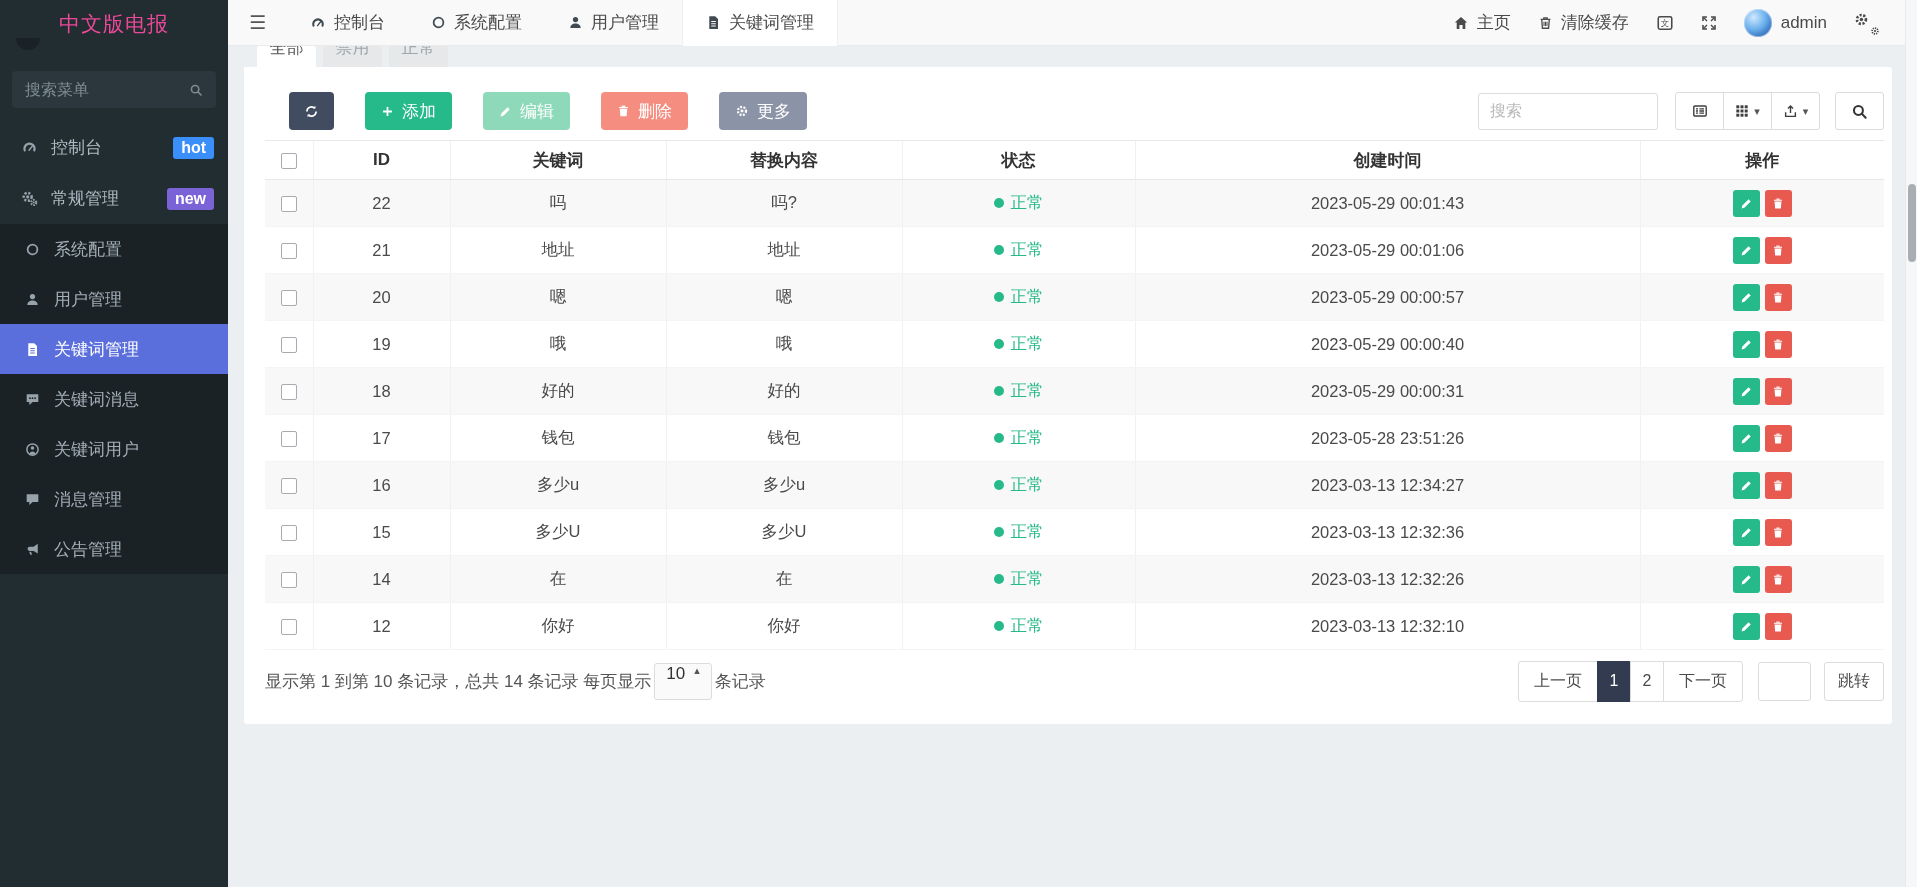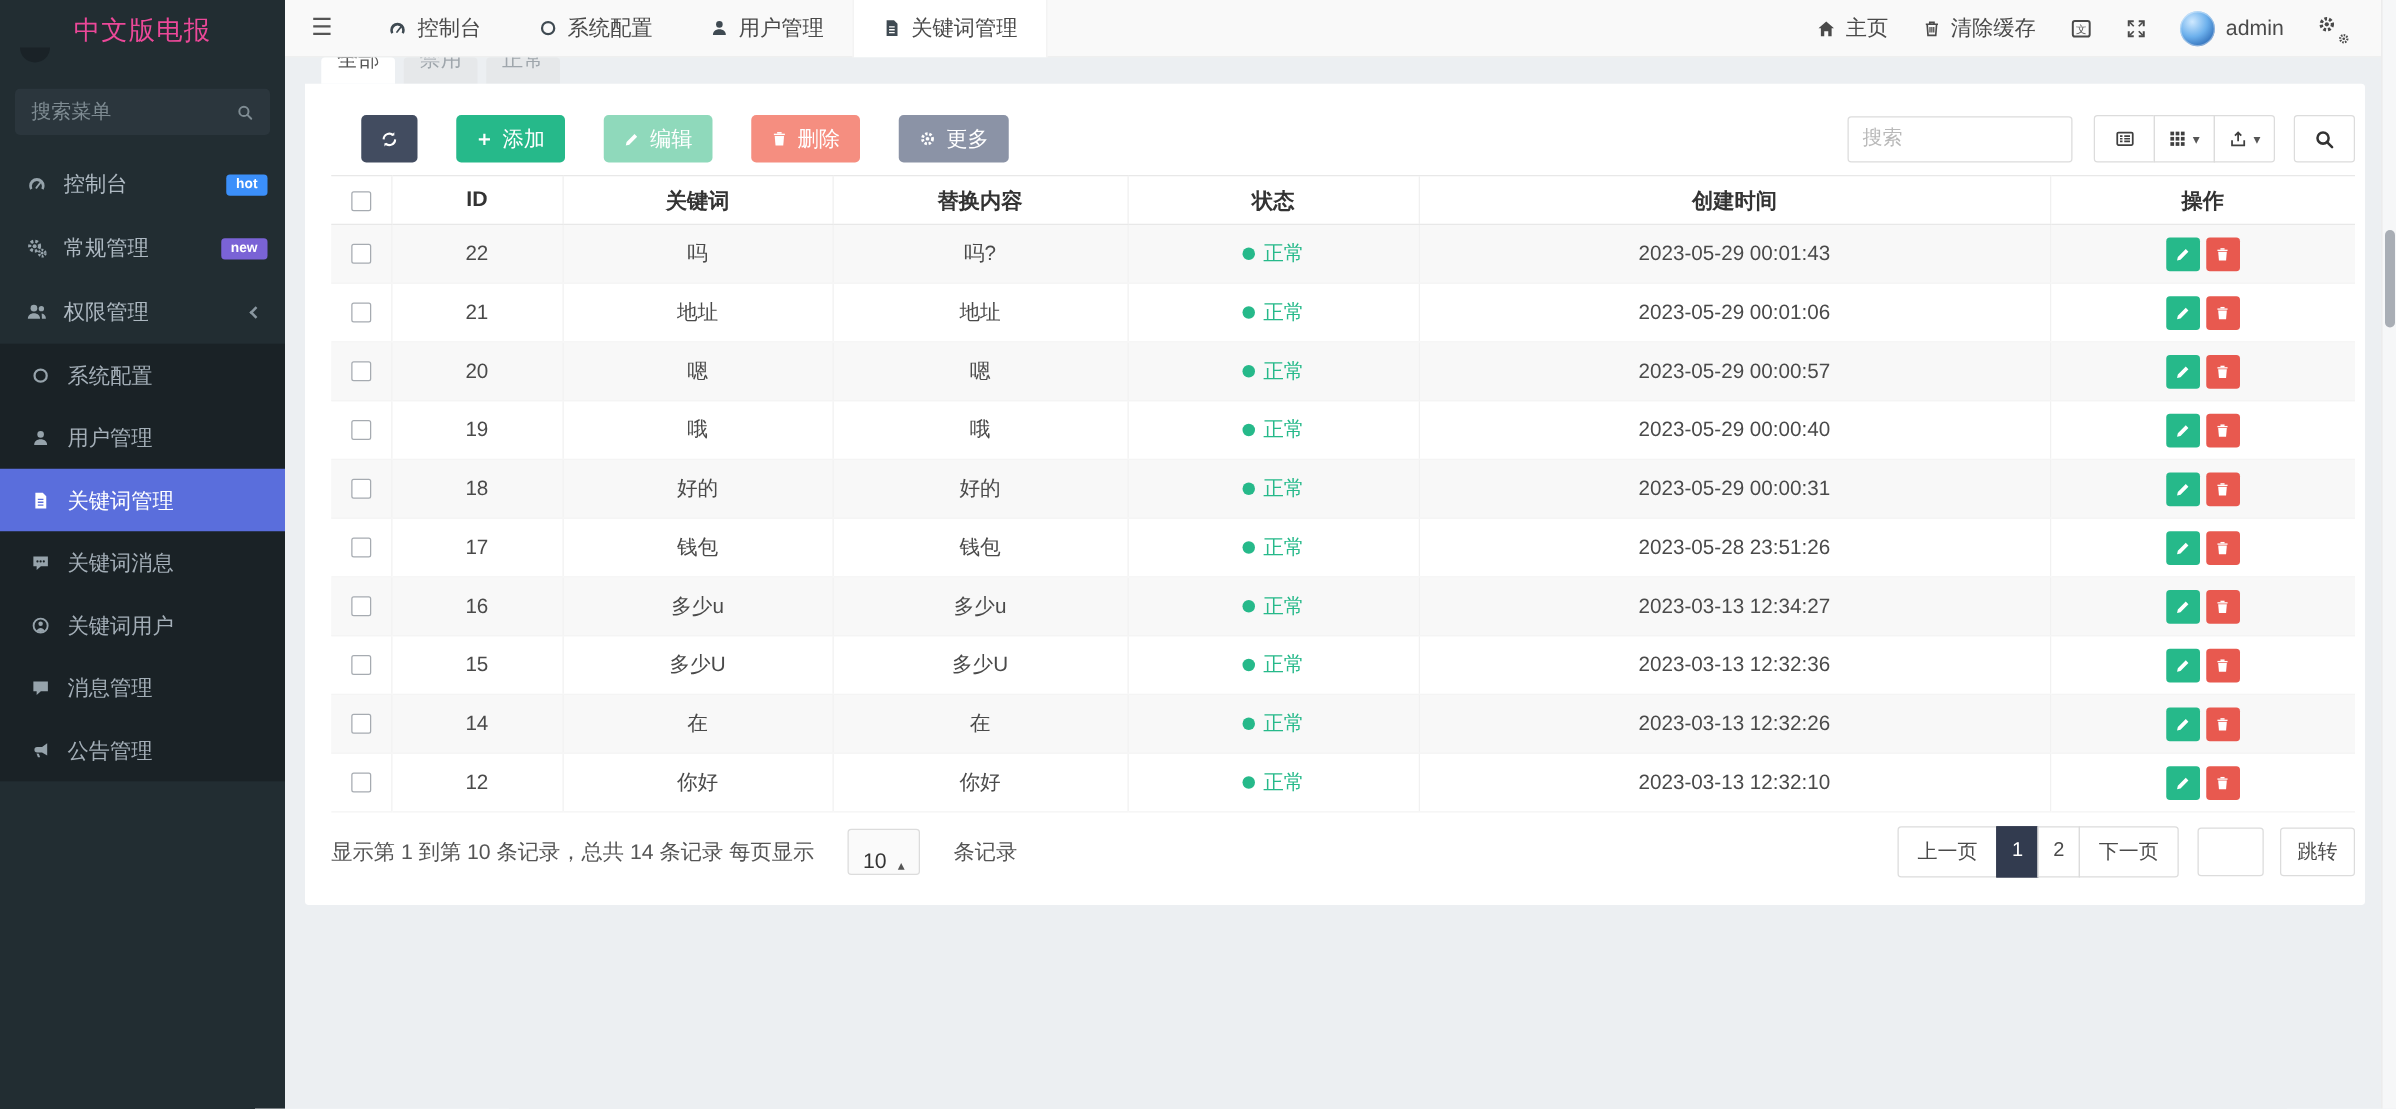--- a/index.html
+++ b/index.html
@@ -15,21 +15,21 @@
   .sidebar { position:absolute; left:0; top:0; width:228px; height:887px; background:#222d32; }
   .logo { height:48px; display:flex; align-items:center; justify-content:center; color:#ec4899; font-size:21px; letter-spacing:1px; }
   .avatar-peek { position:absolute; top:38px; left:16px; width:24px; height:12px; border-radius:0 0 12px 12px; background:#1a2227; }
   .side-search { position:absolute; top:71px; left:12px; width:204px; height:37px; background:#2b363d; border-radius:4px; display:flex; align-items:center; }
   .side-search input { flex:1; min-width:0; background:transparent; border:0; outline:0; color:#cdd6db; font-size:16px; padding:0 0 0 13px; font-family:inherit; }
   .side-search input::placeholder { color:#7f8c93; }
   .side-search .mag { padding:0 13px 0 6px; color:#7f8c93; }
   .menu { position:absolute; top:122px; left:0; right:0; }
   .menu-item { height:51px; display:flex; align-items:center; padding:0 16px 0 18px; font-size:17px; color:#aeb9c2; position:relative; cursor:pointer; }
   .menu-item .mi { width:22px; margin-right:11px; display:flex; justify-content:center; color:#96a3ab; }
-  .badge { position:absolute; right:14px; top:50%; transform:translateY(-50%); font-size:11px; font-weight:bold; color:#fff; padding:3px 8px; border-radius:3px; line-height:1; }
+  .badge { position:absolute; right:14px; top:50%; transform:translateY(-50%); font-size:16px; font-weight:bold; color:#fff; padding:3px 8px; border-radius:3px; line-height:1; }
   .badge.hot { background:#3b8ffa; }
   .badge.new { background:#7a63d6; }
   .chev { position:absolute; right:20px; top:50%; width:7px; height:7px; border-right:2px solid #8a97a0; border-bottom:2px solid #8a97a0; }
   .chev.left { transform:translateY(-50%) rotate(135deg); }
   .chev.down { transform:translateY(-70%) rotate(45deg); }
   .submenu { background:#1a2226; }
   .submenu .menu-item { height:50px; padding-left:21px; color:#a4afb8; }
   .submenu .menu-item.active { background:#5a6edc; color:#fff; }
   .submenu .menu-item.active .mi { color:#fff; }
 
@@ -85,21 +85,21 @@
   tr.striped { background:#f8f8f8; }
   input[type="checkbox"] { appearance:none; -webkit-appearance:none; width:16px; height:16px; border:1px solid #a6abb1; border-radius:2px; background:#fff; vertical-align:middle; cursor:pointer; }
   .status { color:#26b98a; display:inline-flex; align-items:center; gap:7px; }
   .dot { width:10px; height:10px; border-radius:50%; background:#26b98a; display:inline-block; }
   .act { width:27px; height:27px; border:0; border-radius:3px; color:#fff; display:inline-flex; align-items:center; justify-content:center; margin:0 2.5px; cursor:pointer; }
   .act.aedit { background:#26b98a; }
   .act.adel  { background:#e8594f; }
 
   
   .table-footer { position:absolute; left:21px; right:8px; top:592px; height:44px; display:flex; align-items:center; font-size:17px; color:#555; }
-  .page-size { display:inline-flex; align-items:flex-end; gap:9px; margin:0 27px; height:37px; padding:0 11px; border:1px solid #dcdcdc; border-radius:3px; background:#fafafa; color:#333; cursor:pointer; }
+  .page-size { display:inline-flex; align-items:flex-start; gap:9px; margin:0 3px; height:37px; padding:0 11px; border:1px solid #dcdcdc; border-radius:3px; background:#fafafa; color:#333; cursor:pointer; }
   .caret-up { font-size:11px; color:#555; }
   .caret-up::after { content:"▴"; }
   .pager { margin-left:auto; display:flex; align-items:center; }
   .pbtn { height:41px; background:#fff; border:1px solid #dcdcdc; margin-left:-1px; display:flex; align-items:center; justify-content:center; font-size:16px; color:#4a4a4a; padding:0 15px; cursor:pointer; font-family:inherit; }
   .pbtn.first { border-radius:3px 0 0 3px; margin-left:0; }
   .pbtn.last { border-radius:0 3px 3px 0; }
   .pbtn.num { padding:0; width:34px; }
   .pbtn.active { background:#323b4f; border-color:#323b4f; color:#fff; }
   .jump-input { width:53px; height:39px; border:1px solid #dcdcdc; border-radius:3px; margin-left:15px; outline:none; padding:0 8px; font-size:16px; font-family:inherit; }
   .jump-btn { height:39px; padding:0 13px; background:#fff; border:1px solid #dcdcdc; border-radius:3px; margin-left:13px; font-size:16px; color:#4a4a4a; cursor:pointer; font-family:inherit; }
@@ -140,32 +140,20 @@
       <span class="mi">
         <svg width="17" height="17" viewBox="0 0 16 16">
             <circle cx="6.3" cy="6.5" r="3.7" fill="none" stroke="currentColor" stroke-width="2.4" stroke-dasharray="2 1.5"></circle>
             <circle cx="6.3" cy="6.5" r="1.5" fill="currentColor"></circle>
             <circle cx="12" cy="11.8" r="2.4" fill="none" stroke="currentColor" stroke-width="1.9" stroke-dasharray="1.5 1.1"></circle>
             <circle cx="12" cy="11.8" r="1" fill="currentColor"></circle>
           </svg>
       </span>
       <span>常规管理</span>
       <span class="badge new">new</span>
-    </div>
-    <div class="menu-item">
-      <span class="mi">
-        <svg width="17" height="17" viewBox="0 0 16 16">
-            <circle cx="5.8" cy="5.2" r="2.5" fill="currentColor"></circle>
-            <path d="M1.2 13.2c0-2.6 2-4.2 4.6-4.2s4.6 1.6 4.6 4.2z" fill="currentColor"></path>
-            <circle cx="11.4" cy="5.6" r="2" fill="currentColor"></circle>
-            <path d="M11.6 9.3c2 .3 3.2 1.8 3.2 3.9h-3" fill="currentColor"></path>
-          </svg>
-      </span>
-      <span>权限管理</span>
-      <span class="chev left"></span>
     </div>
 
     <div class="submenu">
       <div class="menu-item">
         <span class="mi">
           <svg width="15" height="15" viewBox="0 0 16 16">
               <circle cx="8" cy="8" r="5.2" fill="none" stroke="currentColor" stroke-width="1.9"></circle>
             </svg>
         </span>
         <span>系统配置</span>

